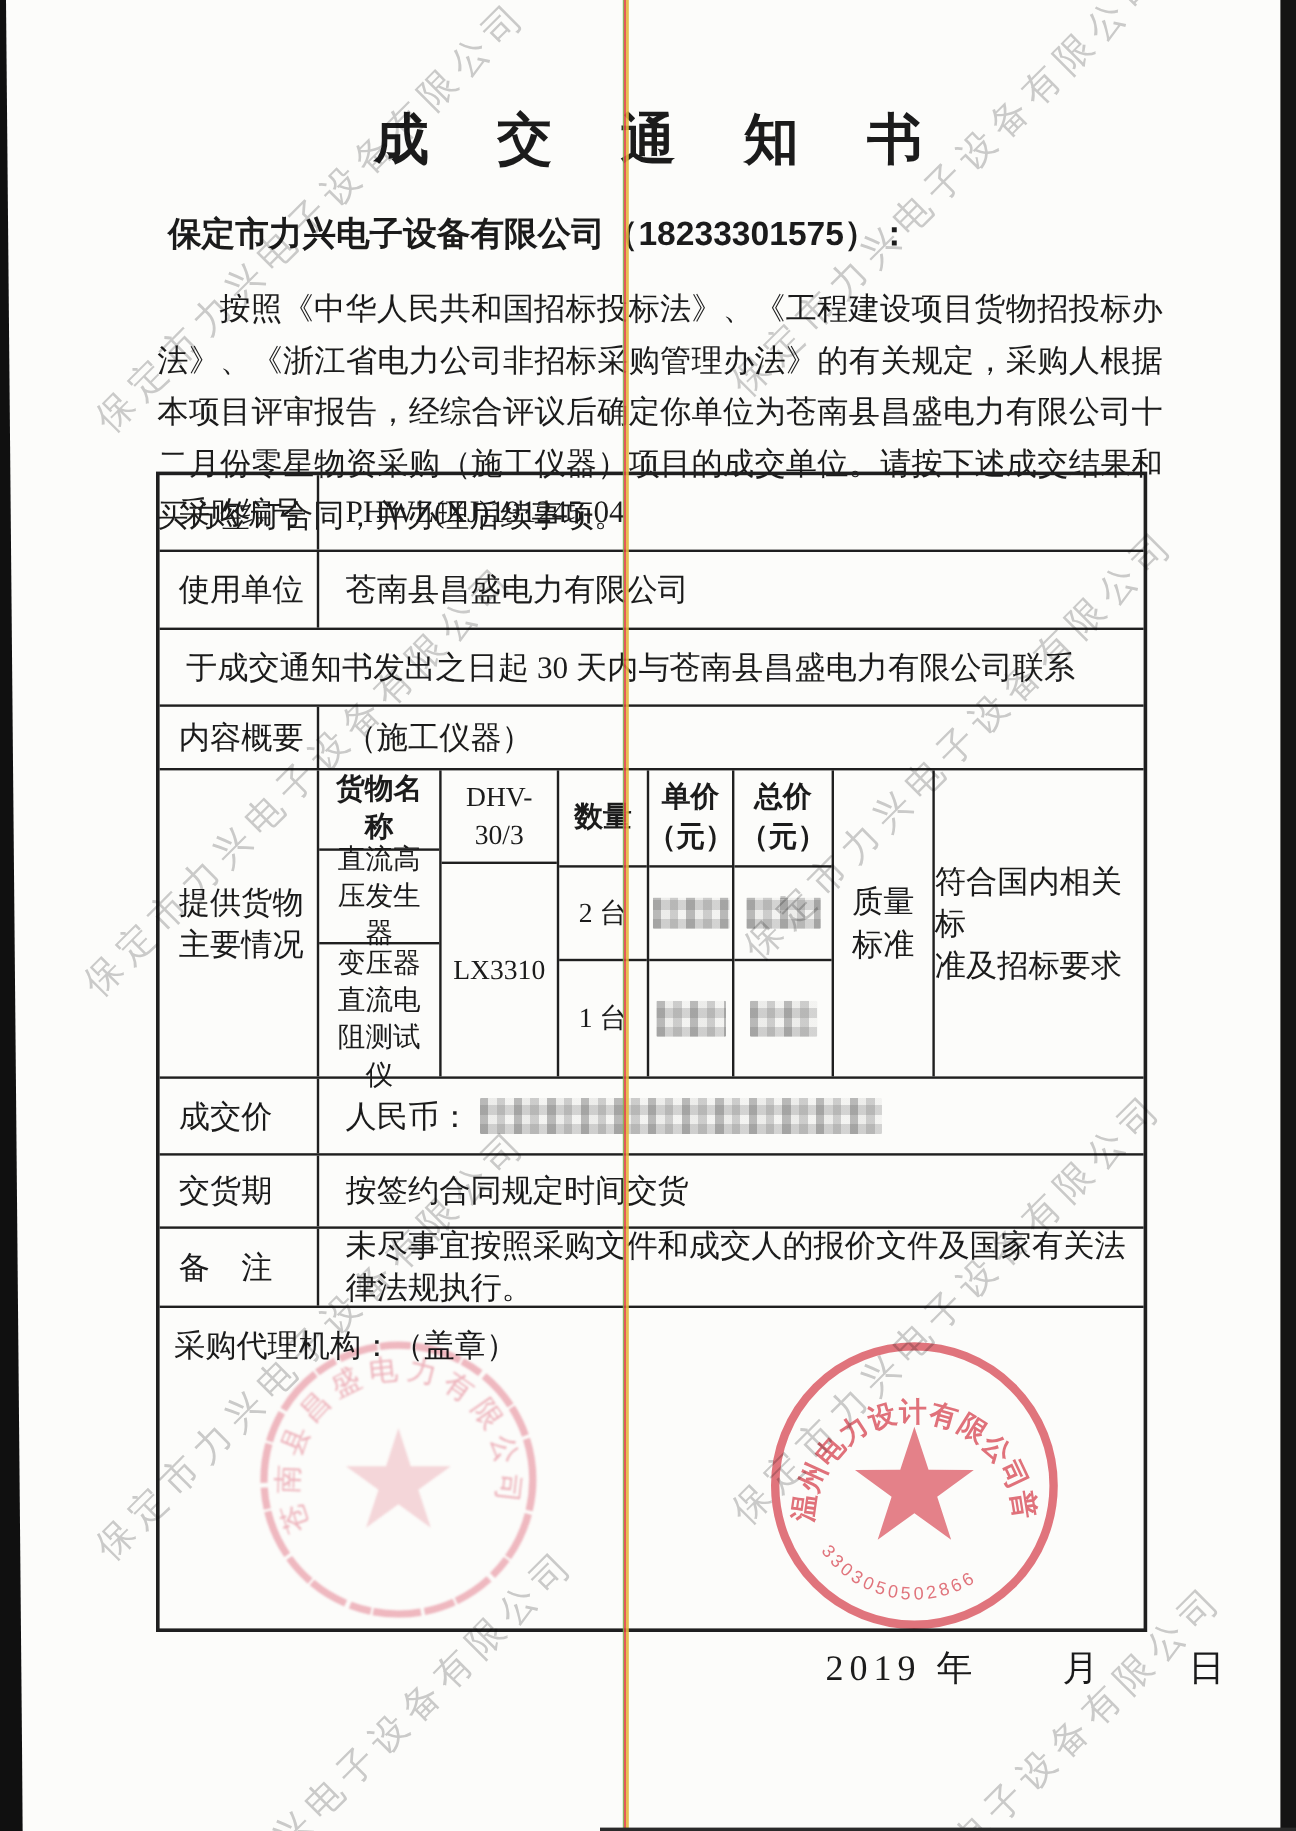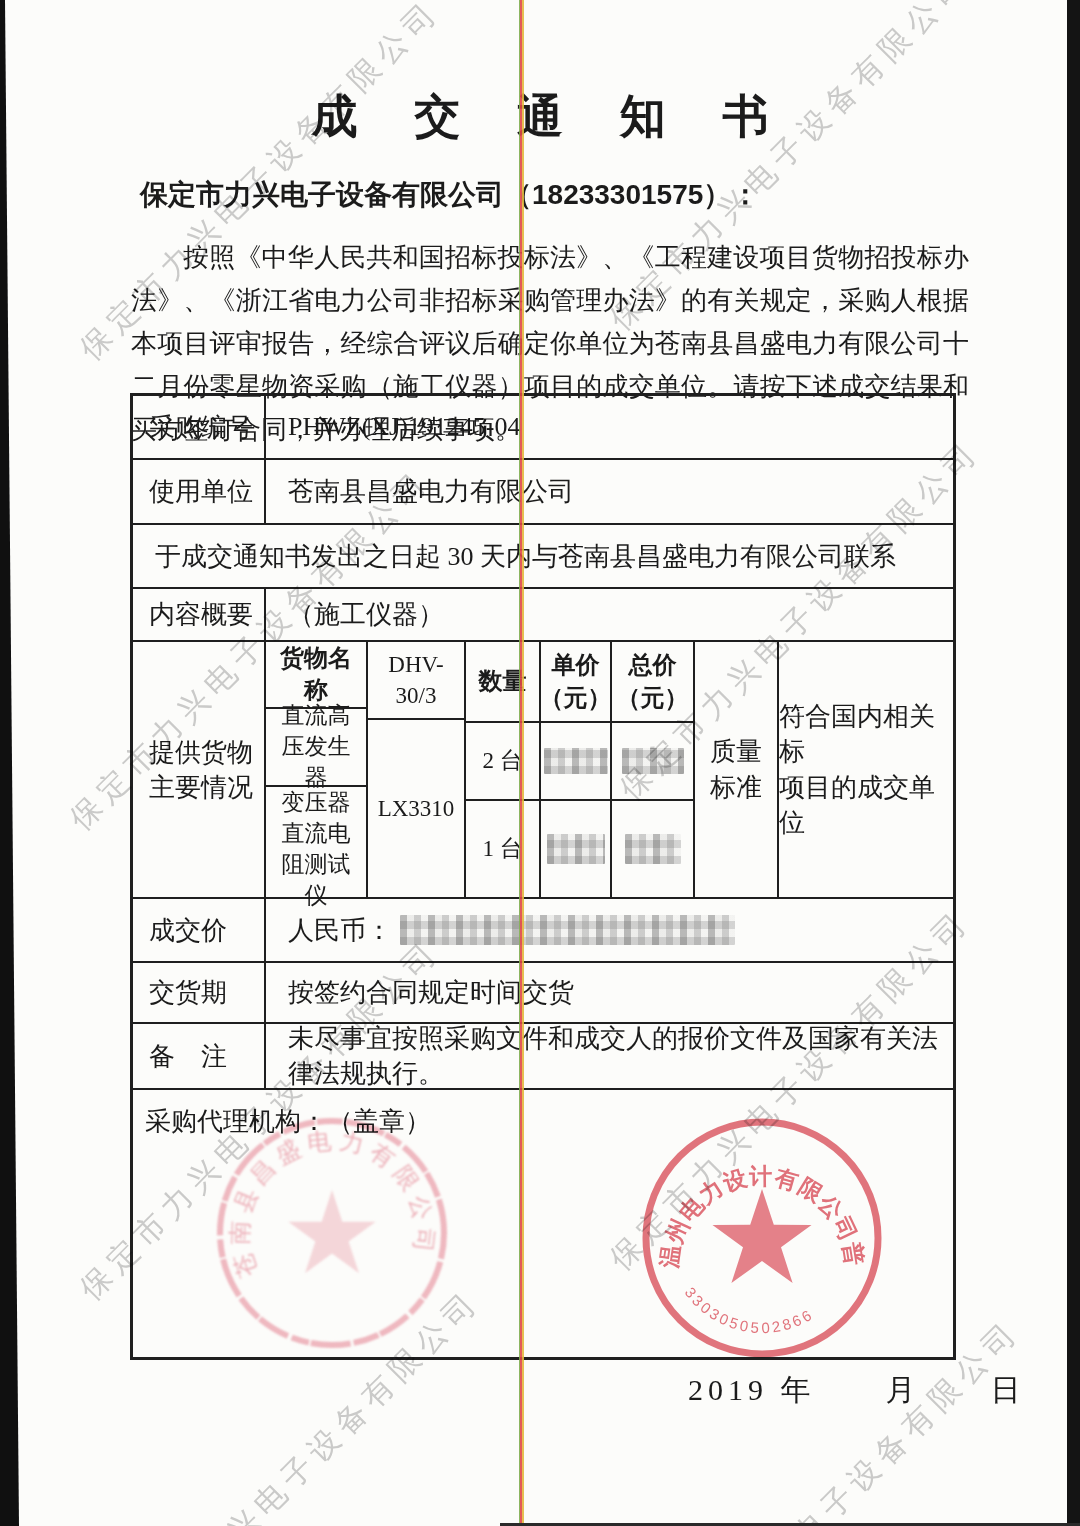--- a/index.html
+++ b/index.html
@@ -143,21 +143,21 @@
         <div class="gcell grow2"><span class="pix" style="width:56px;height:30px"></span></div>
       </div>
 
       <div class="gcol" style="width:84px;font-size:26px">
         <div class="gcell gfull" style="text-align:center">质量
 标准</div>
       </div>
 
       <div class="gcol" style="flex:1;border-right:none;font-size:26px">
         <div class="gcell gfull" style="text-align:left">符合国内相关标
-项目的成交单位</div>
+准及招标要求</div>
       </div>
     </div>
 
     <div class="trow" style="height:64px">
       <div class="tlabel">成交价</div>
       <div class="tvalue">
         <span>人民币：</span>
         <span class="pix" style="width:335px;height:30px;margin-left:8px"></span>
       </div>
     </div>

